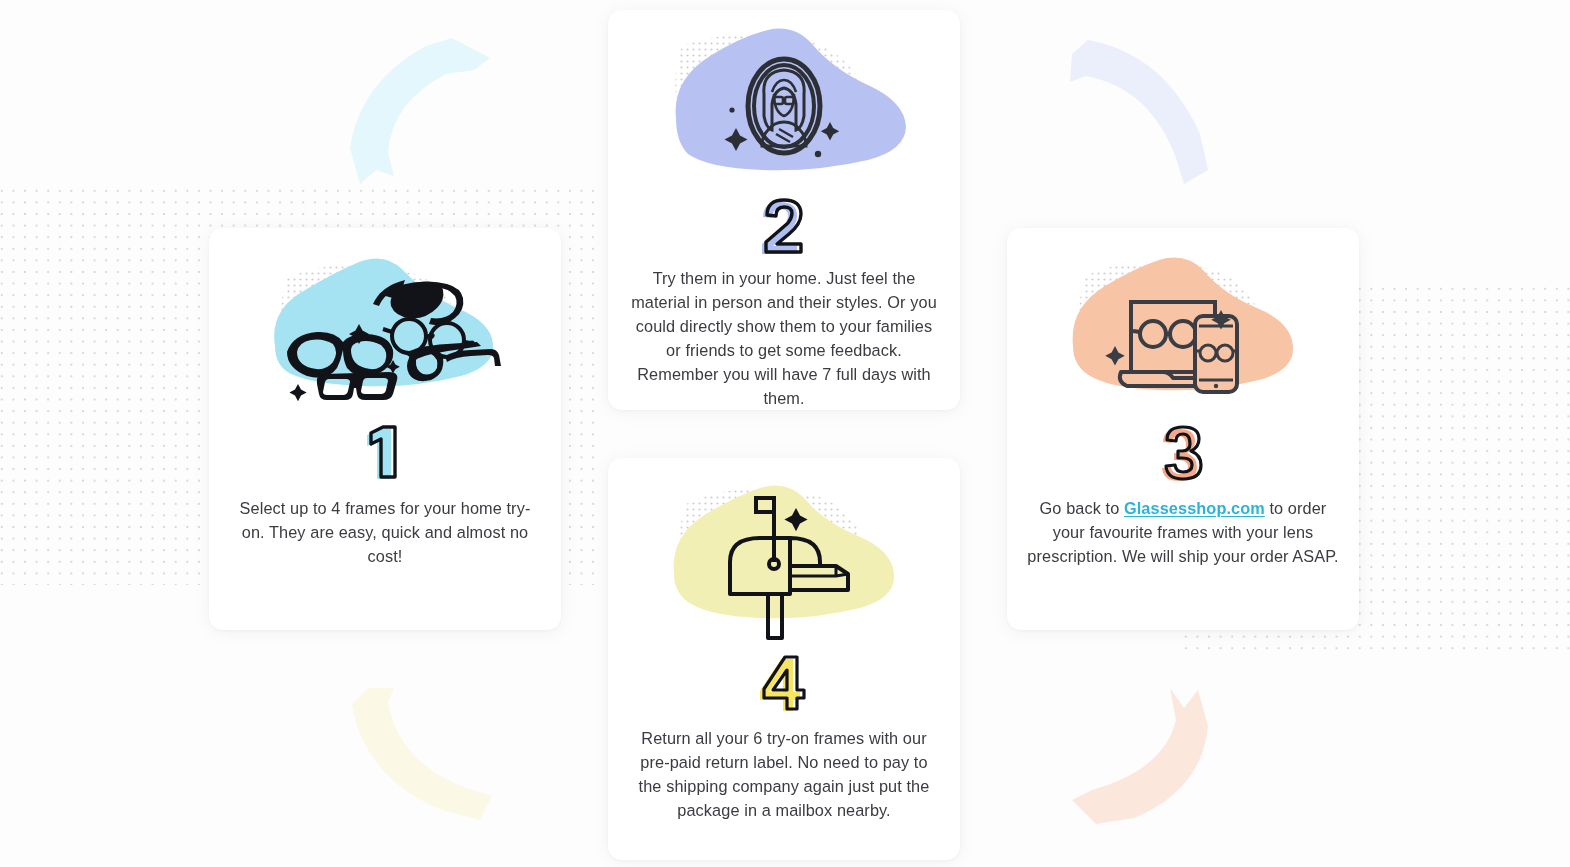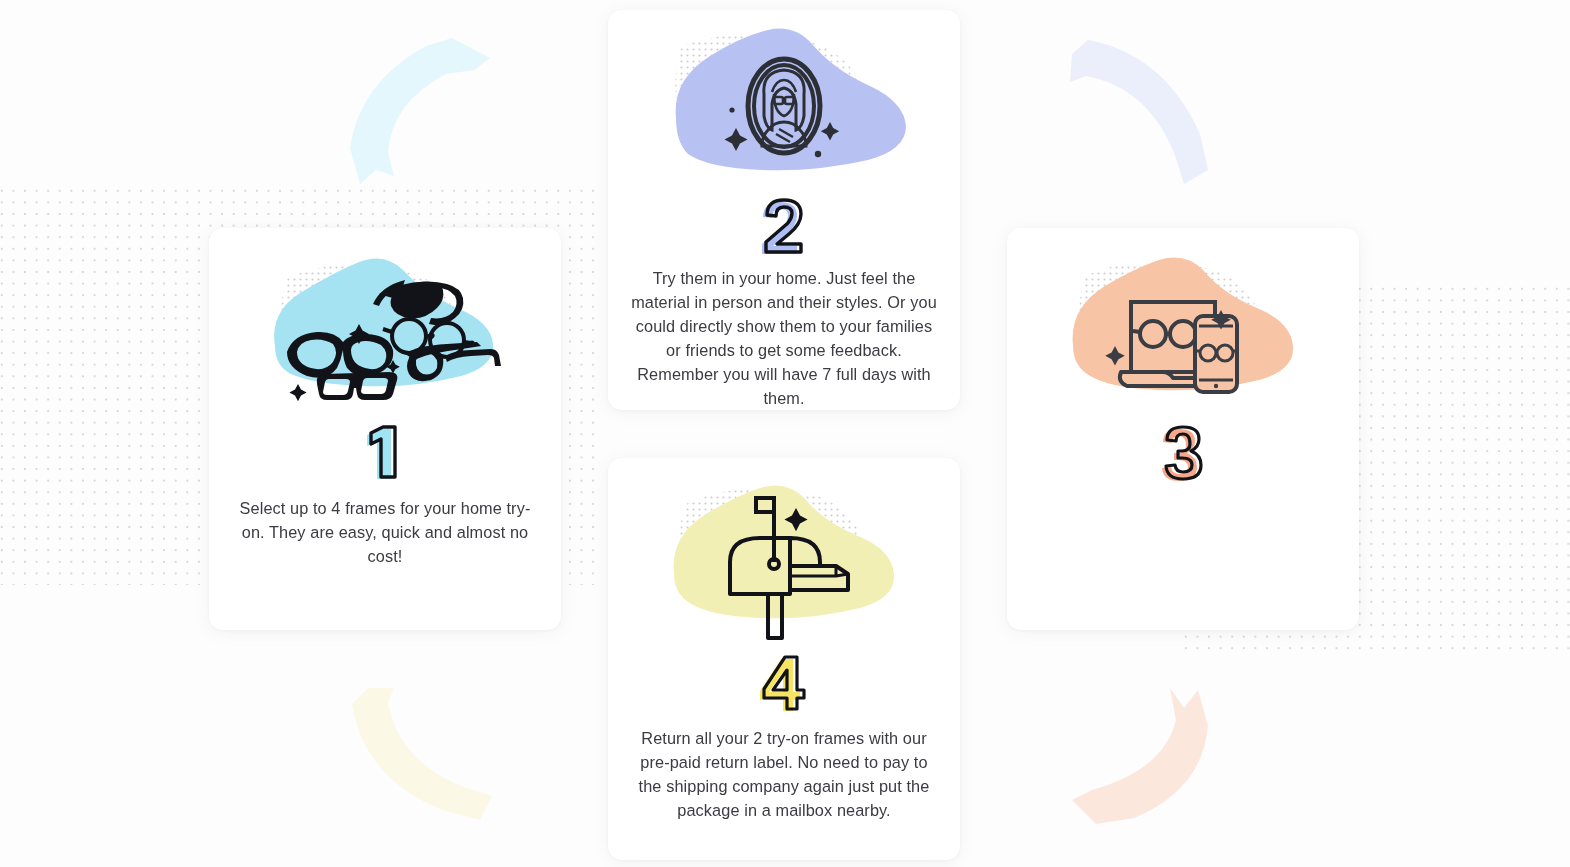--- a/index.html
+++ b/index.html
@@ -280,20 +280,23 @@
       </svg>
     </div>
 
     <div class="numeral">
       <svg width="58" height="66" viewBox="0 0 58 66">
         <path d="M13 20 Q13 7 29 7 Q45 7 45 19 Q45 27 37 31 Q47 35 47 45 Q47 59 29 59 Q13 59 12 46 L21 45 Q22 52 29 52 Q38 52 38 45 Q38 38 28 38 L24 38 L24 31 L28 31 Q36 31 36 24 Q36 14 29 14 Q22 14 22 21 Z" fill="#f6a98a" transform="translate(-4,2)"></path>
         <path d="M13 20 Q13 7 29 7 Q45 7 45 19 Q45 27 37 31 Q47 35 47 45 Q47 59 29 59 Q13 59 12 46 L21 45 Q22 52 29 52 Q38 52 38 45 Q38 38 28 38 L24 38 L24 31 L28 31 Q36 31 36 24 Q36 14 29 14 Q22 14 22 21 Z" fill="none" stroke="#111318" stroke-width="3.2" stroke-linejoin="round"></path>
       </svg>
     </div>
 
+    <p class="copy">
+      <span>Go back to </span><span class="lnk">Glassesshop.com</span><span> to order your favourite frames with your lens prescription. We will ship your order ASAP.</span>
+    </p>
   </div>
 
   <div class="card card-4">
     <div class="illo">
       <svg width="352" height="186" viewBox="0 0 352 186">
         <defs>
           <pattern id="dots4" width="6" height="6" patternUnits="userSpaceOnUse">
             <circle cx="1.5" cy="1.5" r="1.1" fill="#cfcfd3"></circle>
           </pattern>
         </defs>
@@ -321,16 +324,16 @@
 
     <div class="numeral">
       <svg width="58" height="66" viewBox="0 0 58 66">
         <path d="M30 7 L42 7 L42 40 L49 40 L49 48 L42 48 L42 59 L32 59 L32 48 L9 48 L9 39 Z
                  M32 40 L32 20 L18 40 Z" fill="#f7e463" transform="translate(-4,2)" fill-rule="evenodd"></path>
         <path d="M30 7 L42 7 L42 40 L49 40 L49 48 L42 48 L42 59 L32 59 L32 48 L9 48 L9 39 Z
                  M32 40 L32 20 L18 40 Z" fill="none" stroke="#111318" stroke-width="3.2" stroke-linejoin="round" fill-rule="evenodd"></path>
       </svg>
     </div>
 
-    <p class="copy">Return all your 2 try-on frames with our pre-paid return label. No need to pay to the shipping company again just put the package in a mailbox nearby.</p>
+    <p class="copy">Return all your 6 try-on frames with our pre-paid return label. No need to pay to the shipping company again just put the package in a mailbox nearby.</p>
   </div>
 
 </div>
 
 </body></html>

